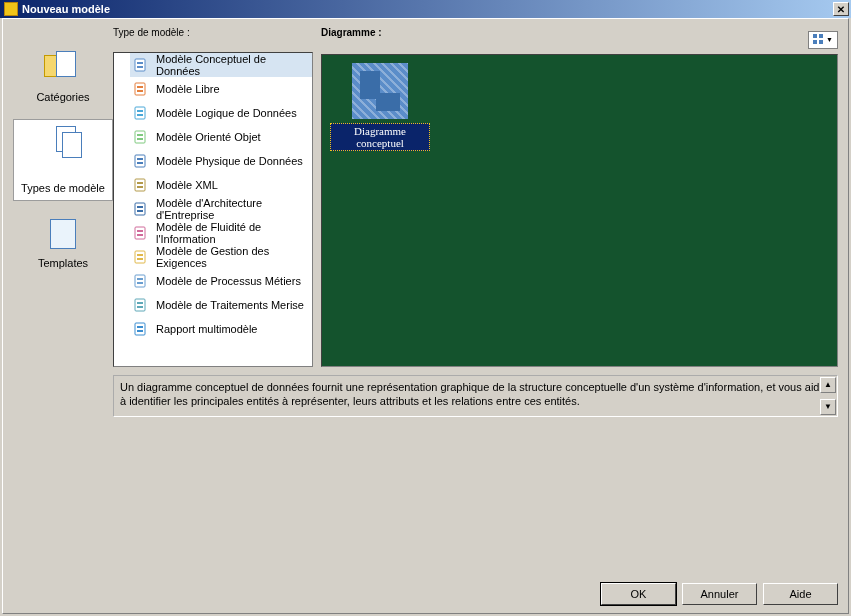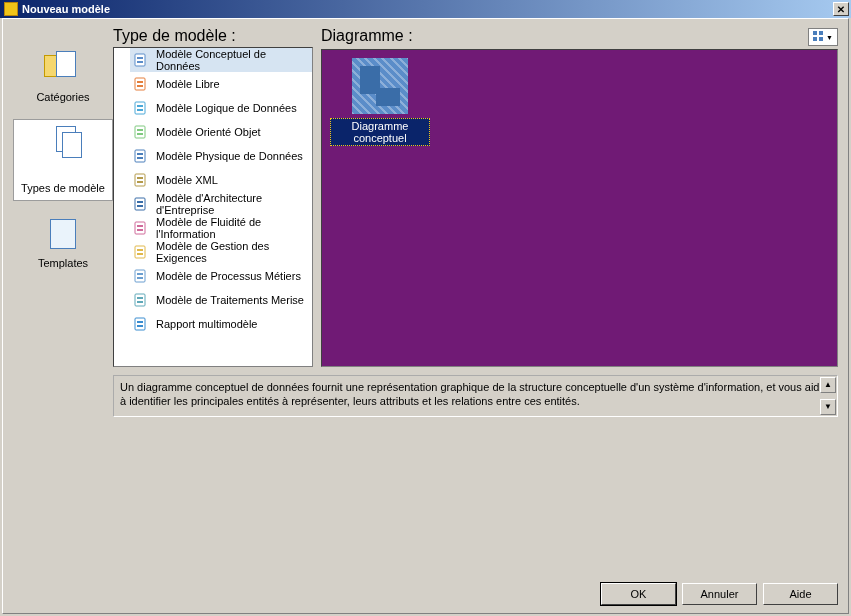--- a/index.html
+++ b/index.html
@@ -109,22 +109,22 @@
     font-size: 11px;
     color: #000;
     text-align: center;
   }
   .mid-col {
     width: 200px;
     display: flex;
     flex-direction: column;
   }
   .col-label {
-    font-size: 16px;
-    margin-bottom: 2px;
+    font-size: 10px;
+    margin-bottom: 14px;
   }
   .listbox {
     flex: 1;
     background: #fff;
     border: 1px solid #808080;
     border-top-color: #404040;
     border-left-color: #404040;
     overflow: hidden;
     padding-left: 16px;
   }
@@ -148,37 +148,38 @@
     flex: 1;
     display: flex;
     flex-direction: column;
     margin-left: 8px;
   }
   .right-header {
     display: flex;
     align-items: center;
     margin-bottom: 2px;
   }
-  .right-header .col-label { flex: 1; }
+  .right-header .col-label { flex: 1; font-weight: bold; }
   .view-btn {
     width: 30px; height: 18px;
     border: 1px solid #808080;
     display: flex;
     align-items: center;
     justify-content: center;
     background: #fff;
   }
   .view-btn svg { width: 12px; height: 12px; }
   .diagram-area {
     flex: 1;
-    background: #701a75;
+    background: #14532d;
     border: 1px solid #808080;
     border-top-color: #404040;
     border-left-color: #404040;
     padding: 8px;
+    font-family: Liberation Serif, serif;
   }
   .diagram-item {
     display: inline-flex;
     flex-direction: column;
     align-items: center;
     width: 100px;
     cursor: default;
   }
   .diagram-icon {
     width: 56px; height: 56px;

